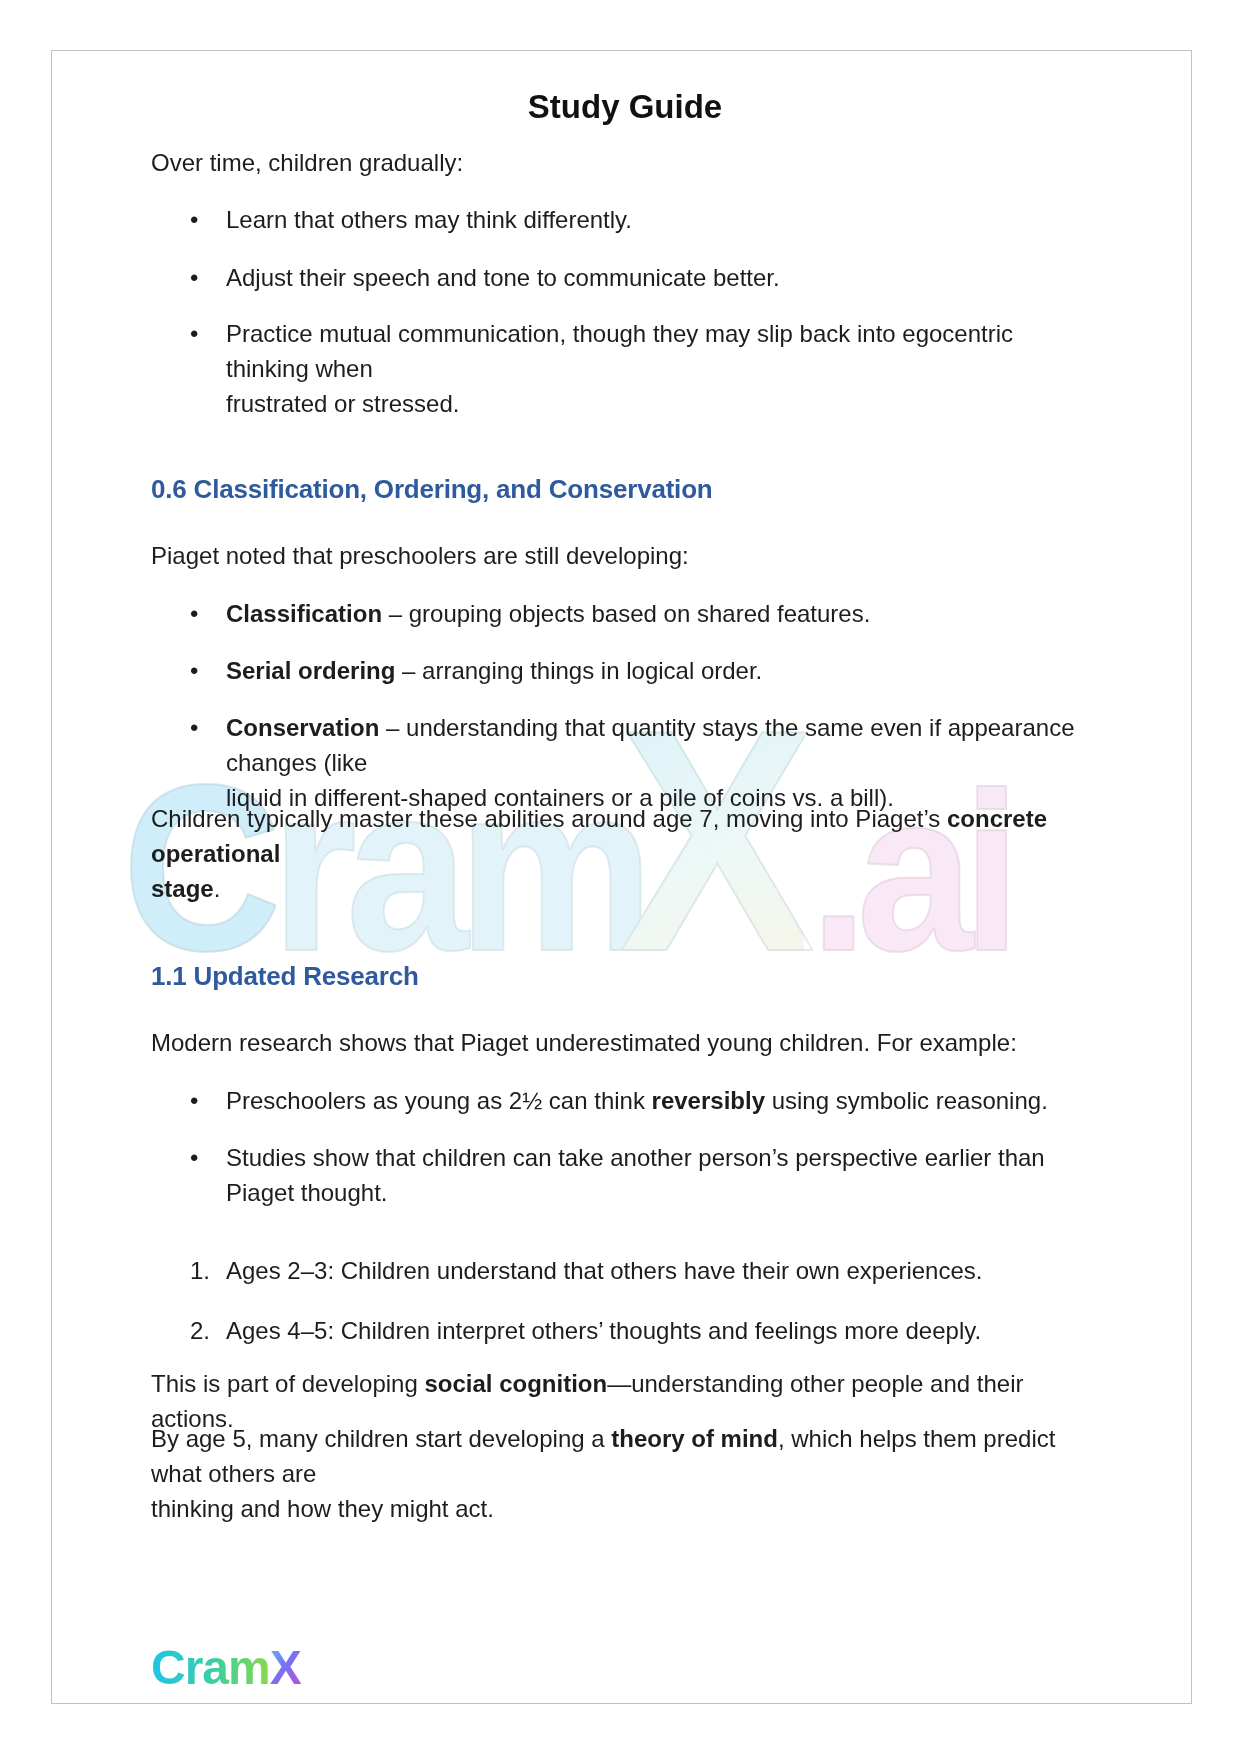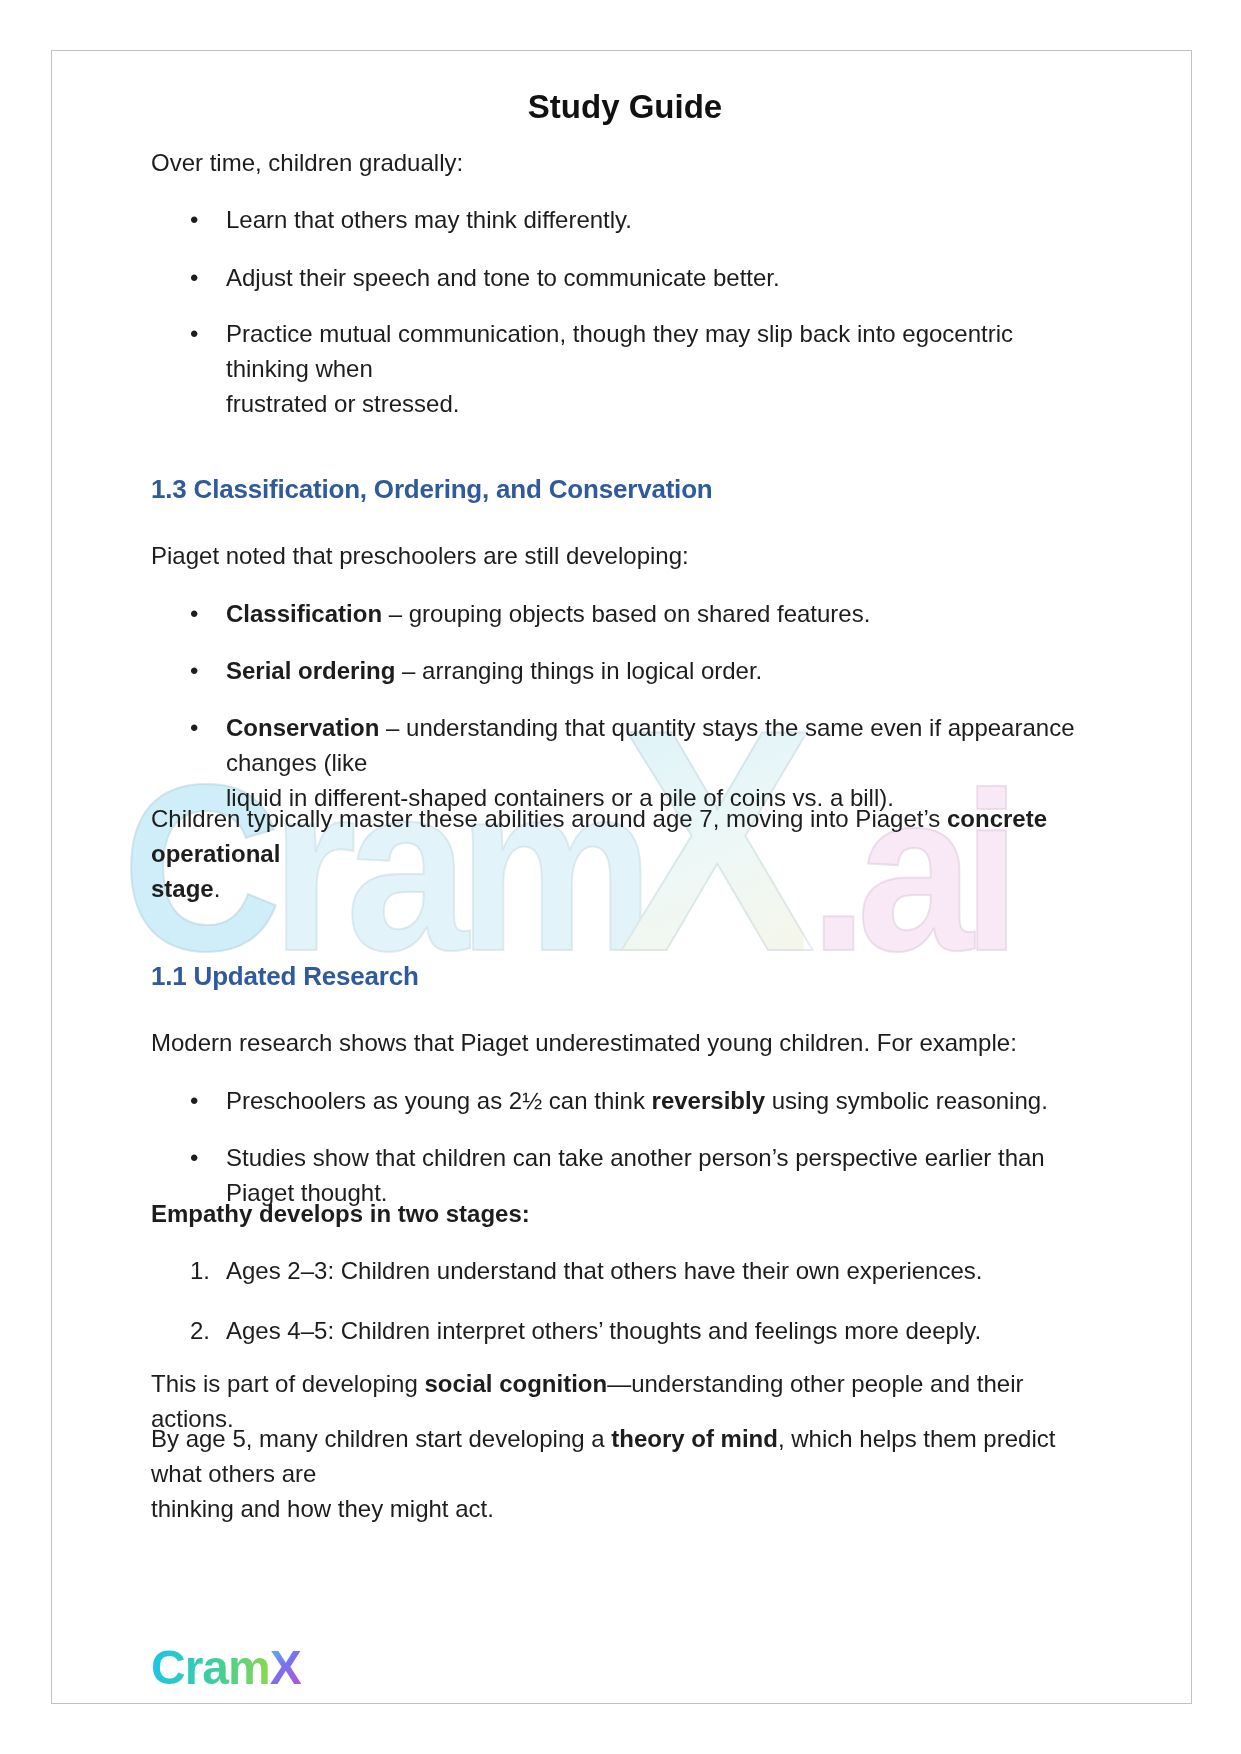--- a/index.html
+++ b/index.html
@@ -69,21 +69,21 @@
   <div class="b li" id="b-i2">
     <span class="marker">•</span>
     <span class="li-text">Adjust their speech and tone to communicate better.</span>
   </div>
   <div class="b li" id="b-i3">
     <span class="marker">•</span>
     <span class="li-text">Practice mutual communication, though they may slip back into egocentric thinking when
 frustrated or stressed.</span>
   </div>
 
-  <div class="b h-blue" id="h-13">1.3 Classification, Ordering, and Conservation</div>
+  <div class="b h-blue" id="h-13">0.6 Classification, Ordering, and Conservation</div>
 
   <div class="b" id="p-piaget">Piaget noted that preschoolers are still developing:</div>
 
   <div class="b li" id="b-c1">
     <span class="marker">•</span>
     <span class="li-text"><span class="bold">Classification</span><span> – grouping objects based on shared features.</span></span>
   </div>
   <div class="b li" id="b-c2">
     <span class="marker">•</span>
     <span class="li-text"><span class="bold">Serial ordering</span><span> – arranging things in logical order.</span></span>
@@ -103,21 +103,20 @@
 
   <div class="b li" id="b-r1">
     <span class="marker">•</span>
     <span class="li-text"><span>Preschoolers as young as 2½ can think </span><span class="bold">reversibly</span><span> using symbolic reasoning.</span></span>
   </div>
   <div class="b li" id="b-r2">
     <span class="marker">•</span>
     <span class="li-text"><span>Studies show that children can take another person’s perspective earlier than Piaget thought.</span><span class="bold"></span><span></span></span>
   </div>
 
-  <div class="b" id="p-empathy">Empathy develops in two stages:</div>
 
   <div class="b li" id="n-1">
     <span class="marker">1.</span>
     <span class="li-text">Ages 2–3: Children understand that others have their own experiences.</span>
   </div>
   <div class="b li" id="n-2">
     <span class="marker">2.</span>
     <span class="li-text">Ages 4–5: Children interpret others’ thoughts and feelings more deeply.</span>
   </div>
 

